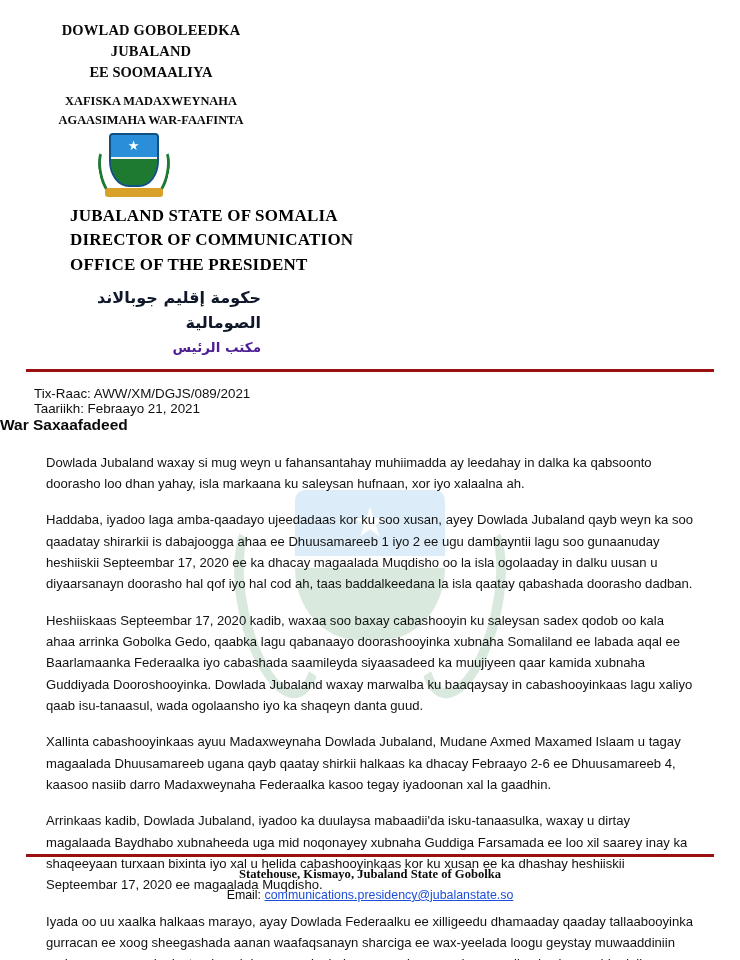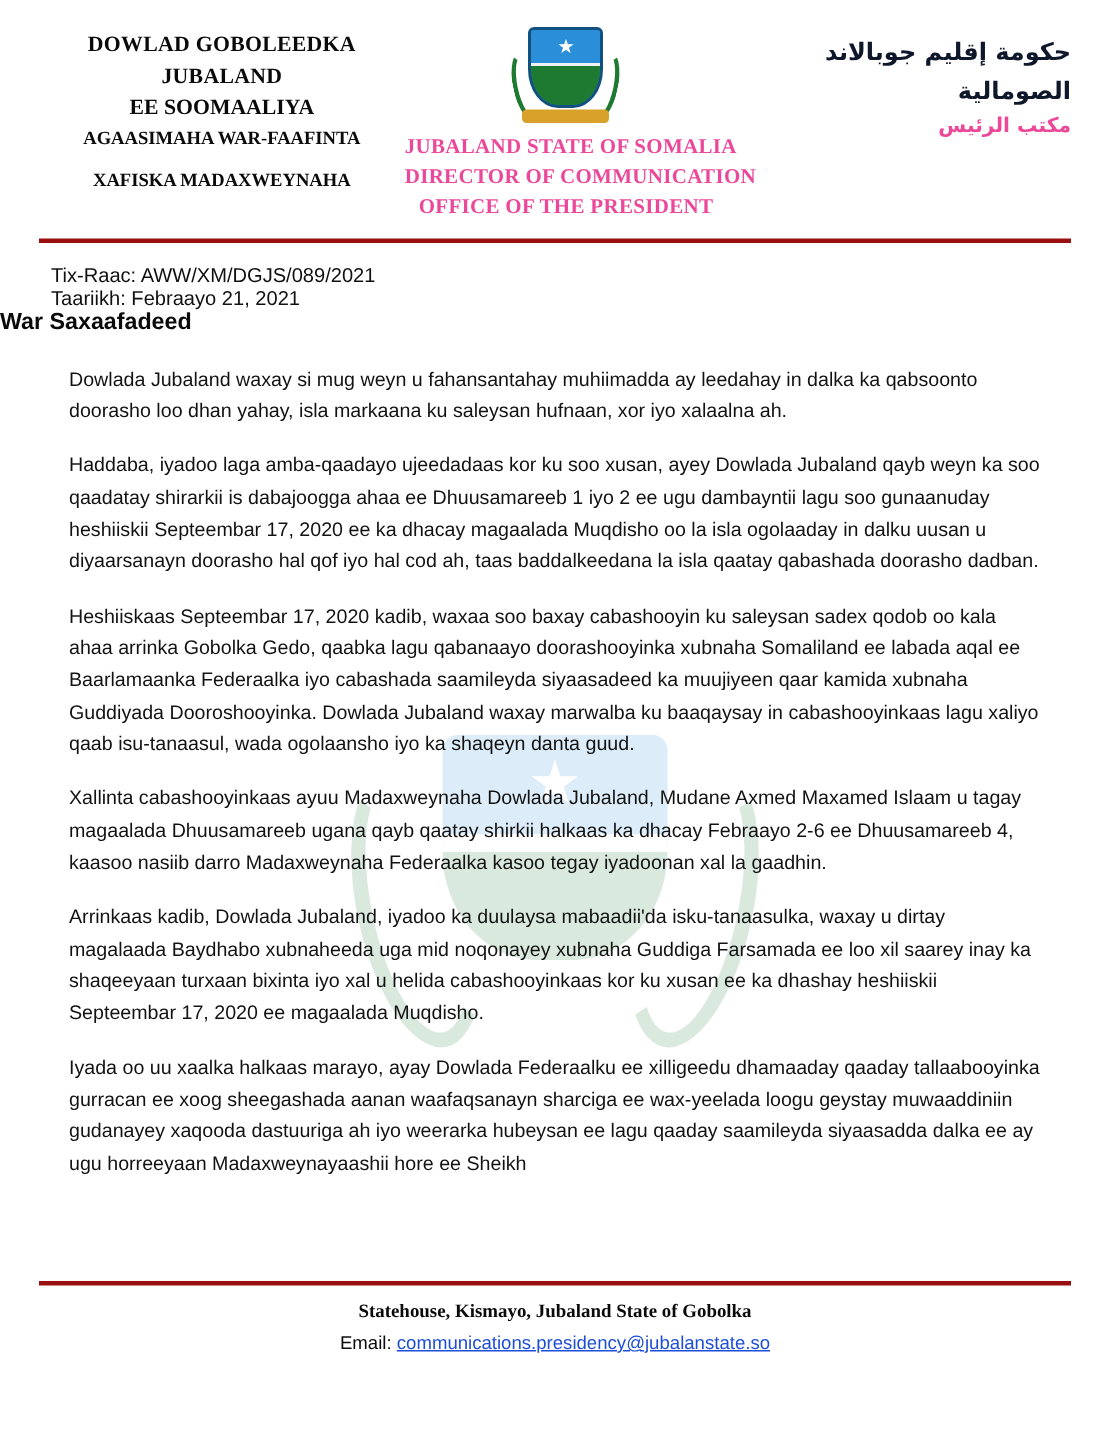--- a/index.html
+++ b/index.html
@@ -20,21 +20,21 @@
     width: 740px;
     height: 960px;
     position: relative;
     background: #ffffff;
     box-sizing: border-box;
   }
 
   
   .header {
     display: flex;
-    flex-direction: row;
+    flex-direction: column;
     align-items: flex-start;
     justify-content: space-between;
     padding: 14px 26px 0 26px;
     box-sizing: border-box;
   }
 
   .header-col {
     box-sizing: border-box;
   }
 
@@ -139,46 +139,47 @@
     background: #d8a12a;
     border-radius: 3px;
   }
 
   .header-center .title-block {
     margin-top: 7px;
   }
   .header-center .title-block div {
     font-family: "Liberation Serif", serif;
     font-weight: bold;
-    font-size: 14px;
+    font-size: 17px;
     line-height: 1.42;
     letter-spacing: 0.2px;
-    color: #ec4899;
+    color: #000000;
     white-space: nowrap;
+    margin-left: 44px;
   }
 
   .header-right {
     width: 235px;
     text-align: right;
     padding-top: 8px;
     direction: rtl;
   }
   .header-right .ar1 {
     font-family: "DejaVu Sans", sans-serif;
     font-weight: bold;
     font-size: 16px;
     line-height: 1.6;
     color: #0f172a;
   }
   .header-right .ar2 {
     font-family: "DejaVu Sans", sans-serif;
     font-weight: bold;
     font-size: 13.5px;
     line-height: 1.7;
-    color: #ec4899;
+    color: #4c1d95;
   }
   .header-right .ar3 {
     font-family: "DejaVu Sans", sans-serif;
     font-weight: bold;
     font-size: 13.5px;
     line-height: 1.7;
     color: #0a0a0a;
   }
 
   .rule-top {
@@ -315,22 +316,22 @@
 </head>
 <body>
 
 <div class="page">
 
   <div class="header">
 
     <div class="header-col header-left">
       <div class="line1">DOWLAD GOBOLEEDKA JUBALAND</div>
       <div class="line2">EE SOOMAALIYA</div>
+      <div class="sub">XAFISKA MADAXWEYNAHA</div>
       <div class="sub" style="margin-top:0;">AGAASIMAHA WAR-FAAFINTA</div>
-      <div class="sub">XAFISKA MADAXWEYNAHA</div>
     </div>
 
     <div class="header-col header-center">
       <div class="emblem">
         <div class="wreath-l"></div>
         <div class="wreath-r"></div>
         <div class="shield">
           <div class="sky"></div>
           <div class="star">★</div>
           <div class="white-band"></div>

